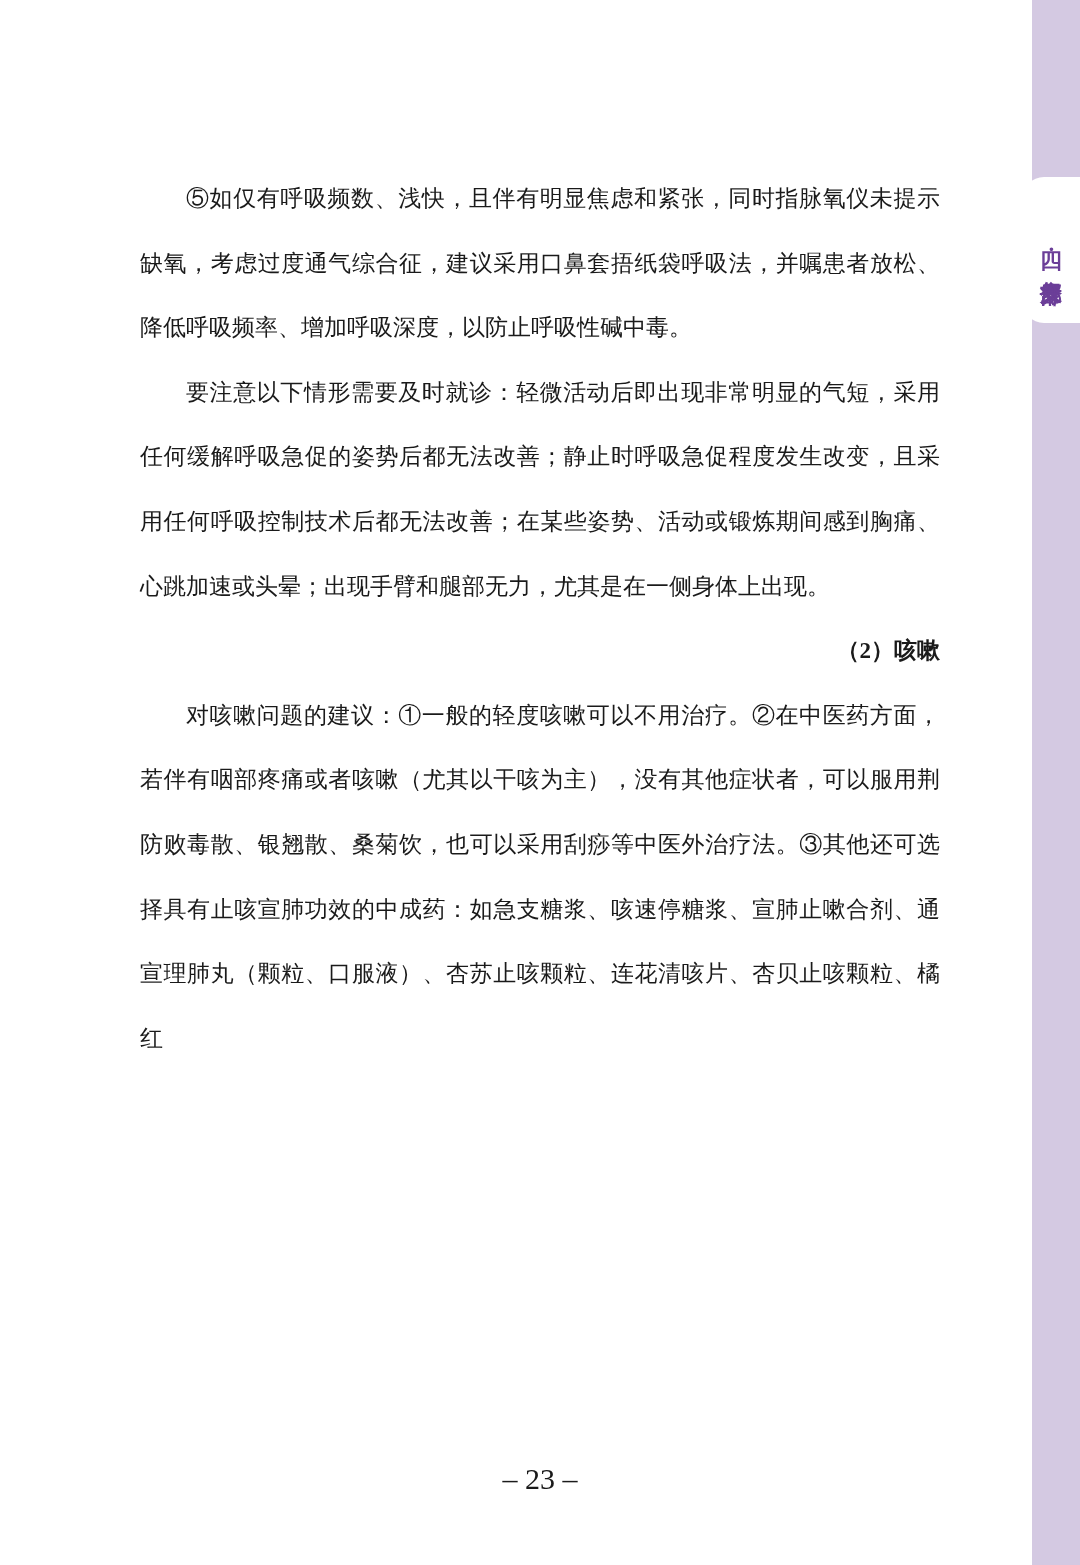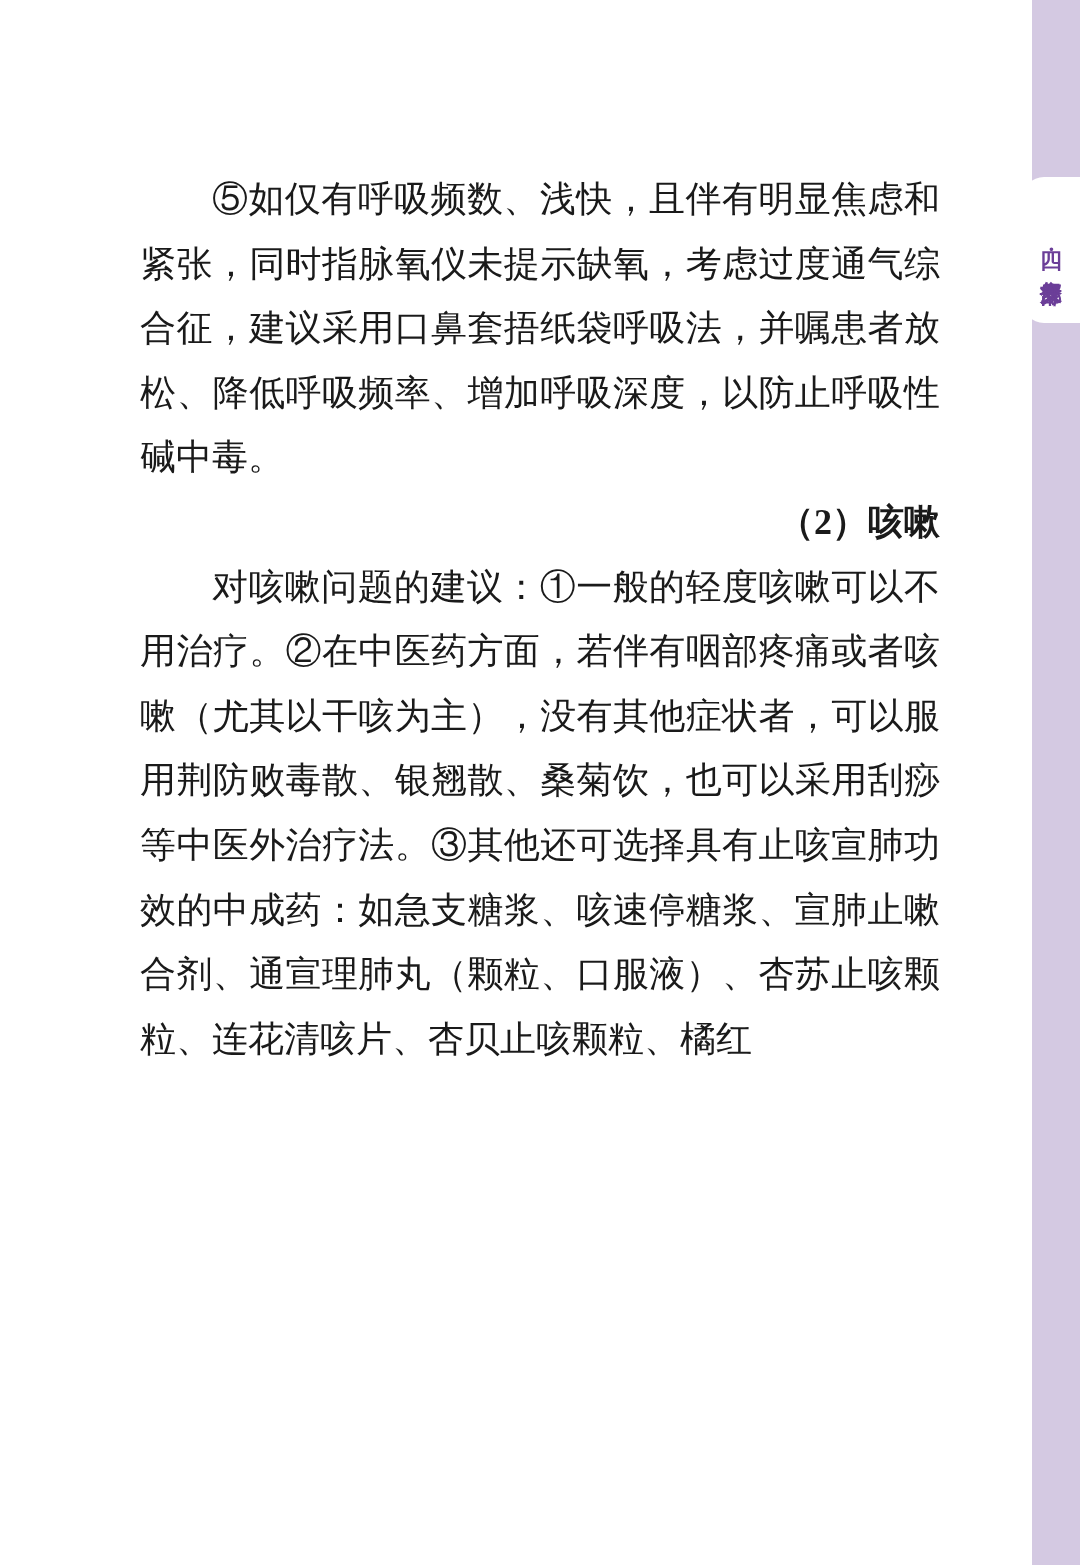--- a/index.html
+++ b/index.html
@@ -48,21 +48,21 @@
     font-family: "Liberation Serif", "DejaVu Serif", serif;
     white-space: nowrap;
   }
   
   .content {
     position: absolute;
     left: 140px;
     top: 167px;
     width: 800px;
     color: #1a1a1a;
-    font-size: 36px;
+    font-size: 23px;
     line-height: 64.6px;
     text-align: justify;
     text-justify: inter-character;
   }
   .content p {
     margin: 0;
     padding: 0;
     text-indent: 2em;
   }
   .content p.heading {
@@ -87,18 +87,20 @@
 <div class="page">
 
   <div class="side-strip"></div>
 
   <div class="side-tab">
     <span class="side-tab-text">四·康复部分</span>
   </div>
 
   <div class="content">
     <p>⑤如仅有呼吸频数、浅快，且伴有明显焦虑和紧张，同时指脉氧仪未提示缺氧，考虑过度通气综合征，建议采用口鼻套捂纸袋呼吸法，并嘱患者放松、降低呼吸频率、增加呼吸深度，以防止呼吸性碱中毒。</p>
+    <p>要注意以下情形需要及时就诊：轻微活动后即出现非常明显的气短，采用任何缓解呼吸急促的姿势后都无法改善；静止时呼吸急促程度发生改变，且采用任何呼吸控制技术后都无法改善；在某些姿势、活动或锻炼期间感到胸痛、心跳加速或头晕；出现手臂和腿部无力，尤其是在一侧身体上出现。</p>
     <p class="heading">（2）咳嗽</p>
     <p>对咳嗽问题的建议：①一般的轻度咳嗽可以不用治疗。②在中医药方面，若伴有咽部疼痛或者咳嗽（尤其以干咳为主），没有其他症状者，可以服用荆防败毒散、银翘散、桑菊饮，也可以采用刮痧等中医外治疗法。③其他还可选择具有止咳宣肺功效的中成药：如急支糖浆、咳速停糖浆、宣肺止嗽合剂、通宣理肺丸（颗粒、口服液）、杏苏止咳颗粒、连花清咳片、杏贝止咳颗粒、橘红</p>
   </div>
 
+  <div class="page-number">– 23 –</div>
 
 </div>
 
 </body></html>

